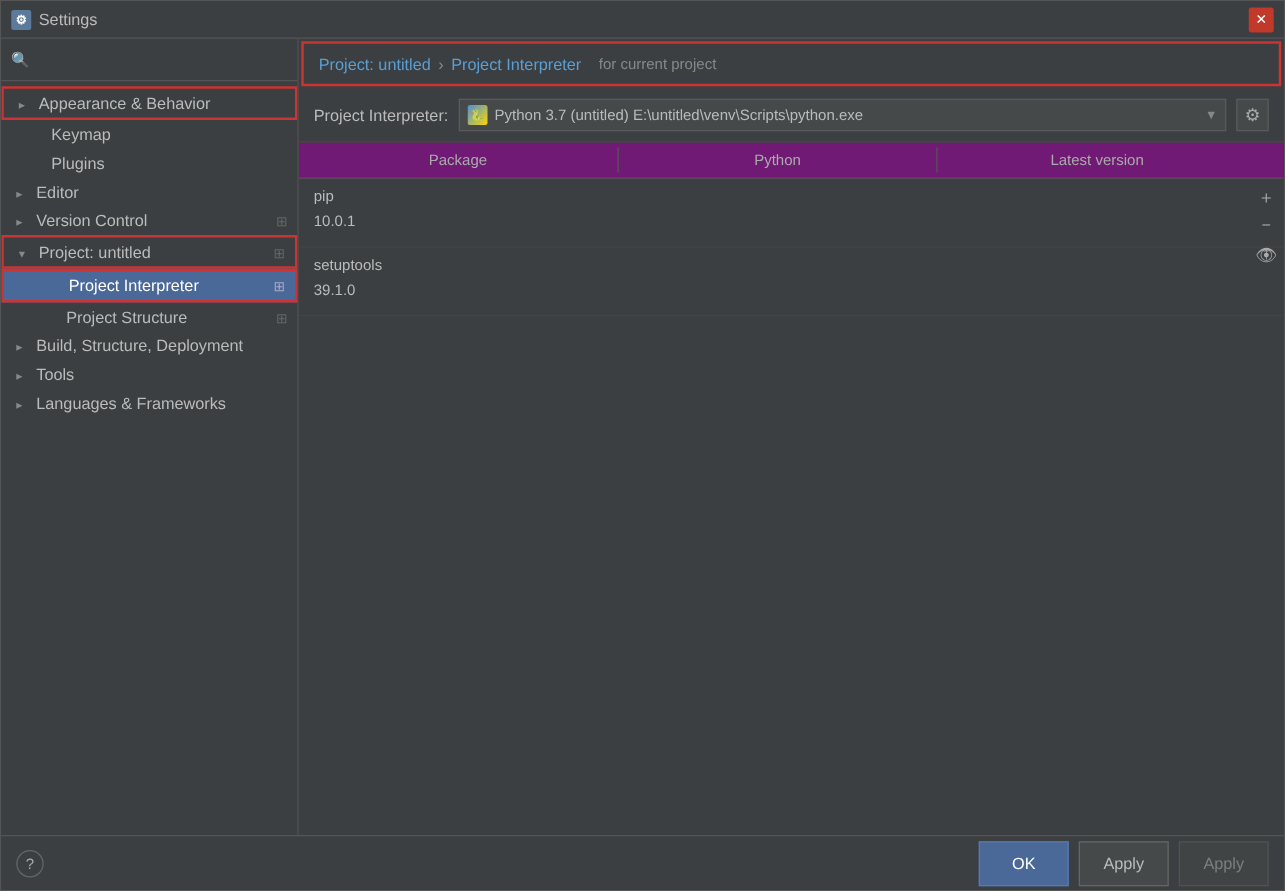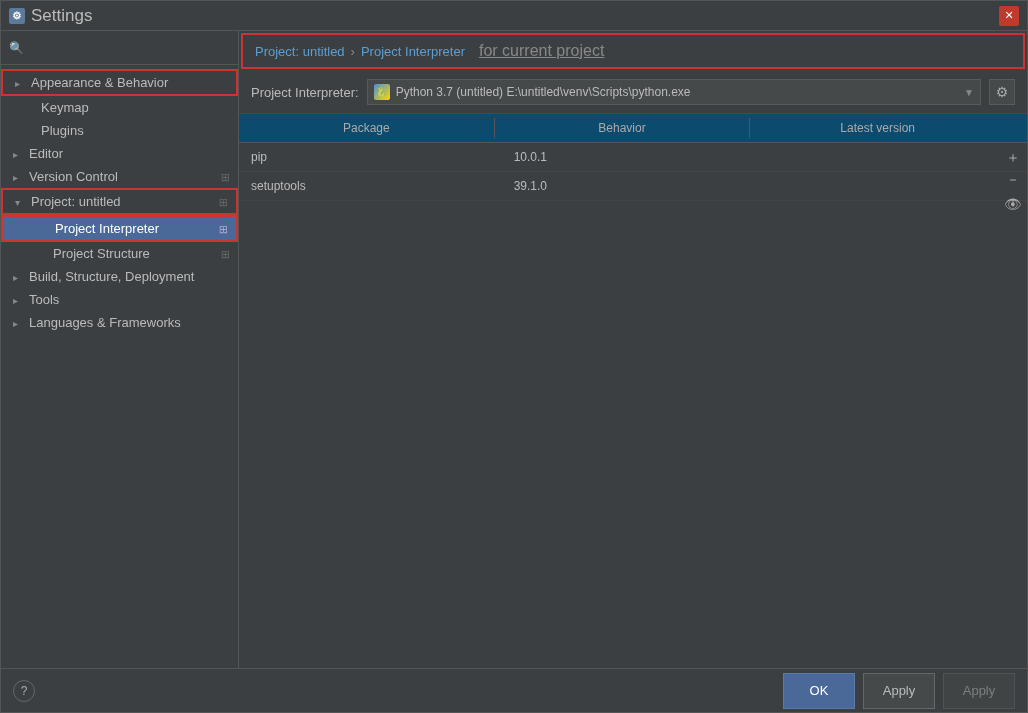--- a/index.html
+++ b/index.html
@@ -42,21 +42,21 @@
       align-items: center;
       justify-content: center;
       font-size: 10px;
       color: white;
       font-weight: bold;
     }
 
     .title-bar-text {
       flex: 1;
       color: #bbbbbb;
-      font-size: 17px;
+      font-size: 13px;
     }
 
     .title-bar-controls {
       display: flex;
       gap: 2px;
     }
 
     .title-btn {
       width: 20px;
       height: 20px;
@@ -181,23 +181,22 @@
       font-size: 13px;
     }
 
     .breadcrumb-current {
       color: #5a9fd4;
       font-size: 13px;
     }
 
     .for-current {
       color: #888;
-      font-size: 16px;
+      font-size: 12px;
       margin-left: 8px;
-      text-decoration: underline;
     }
 
     .interpreter-row {
       display: flex;
       align-items: center;
       padding: 8px 12px;
       gap: 8px;
       border-bottom: 1px solid #4a4a4a;
     }
 
@@ -271,21 +270,21 @@
       position: relative;
     }
 
     .packages-table {
       flex: 1;
       overflow: hidden;
     }
 
     .table-header {
       display: flex;
-      background: #0c4a6e;
+      background: #701a75;
       border-bottom: 1px solid #555;
       padding: 4px 0;
     }
 
     .th {
       flex: 1;
       text-align: center;
       color: #aaa;
       font-size: 12px;
       padding: 3px 8px;
@@ -295,20 +294,21 @@
     .th:last-child { border-right: none; }
 
     .table-body {
       overflow-y: auto;
     }
 
     .table-row {
       display: flex;
       border-bottom: 1px solid #444;
       padding: 4px 0;
+      flex-direction: column;
     }
 
     .td {
       flex: 1;
       padding: 3px 12px;
       font-size: 12px;
       color: #bbbbbb;
     }
 
     .td.pkg { color: #bbbbbb; }
@@ -515,21 +515,21 @@
           </div>
           <span class="dropdown-arrow">▼</span>
         </div>
         <div class="gear-btn">⚙</div>
       </div>
 
       <div class="packages-area">
         <div class="packages-table">
           <div class="table-header">
             <div class="th">Package</div>
-            <div class="th">Behavior</div>
+            <div class="th">Python</div>
             <div class="th" style="padding-right:30px;">Latest version</div>
           </div>
           <div class="table-body">
             <div class="table-row">
               <div class="td pkg">pip</div>
               <div class="td ver">10.0.1</div>
               <div class="td"></div>
             </div>
             <div class="table-row">
               <div class="td pkg">setuptools</div>

